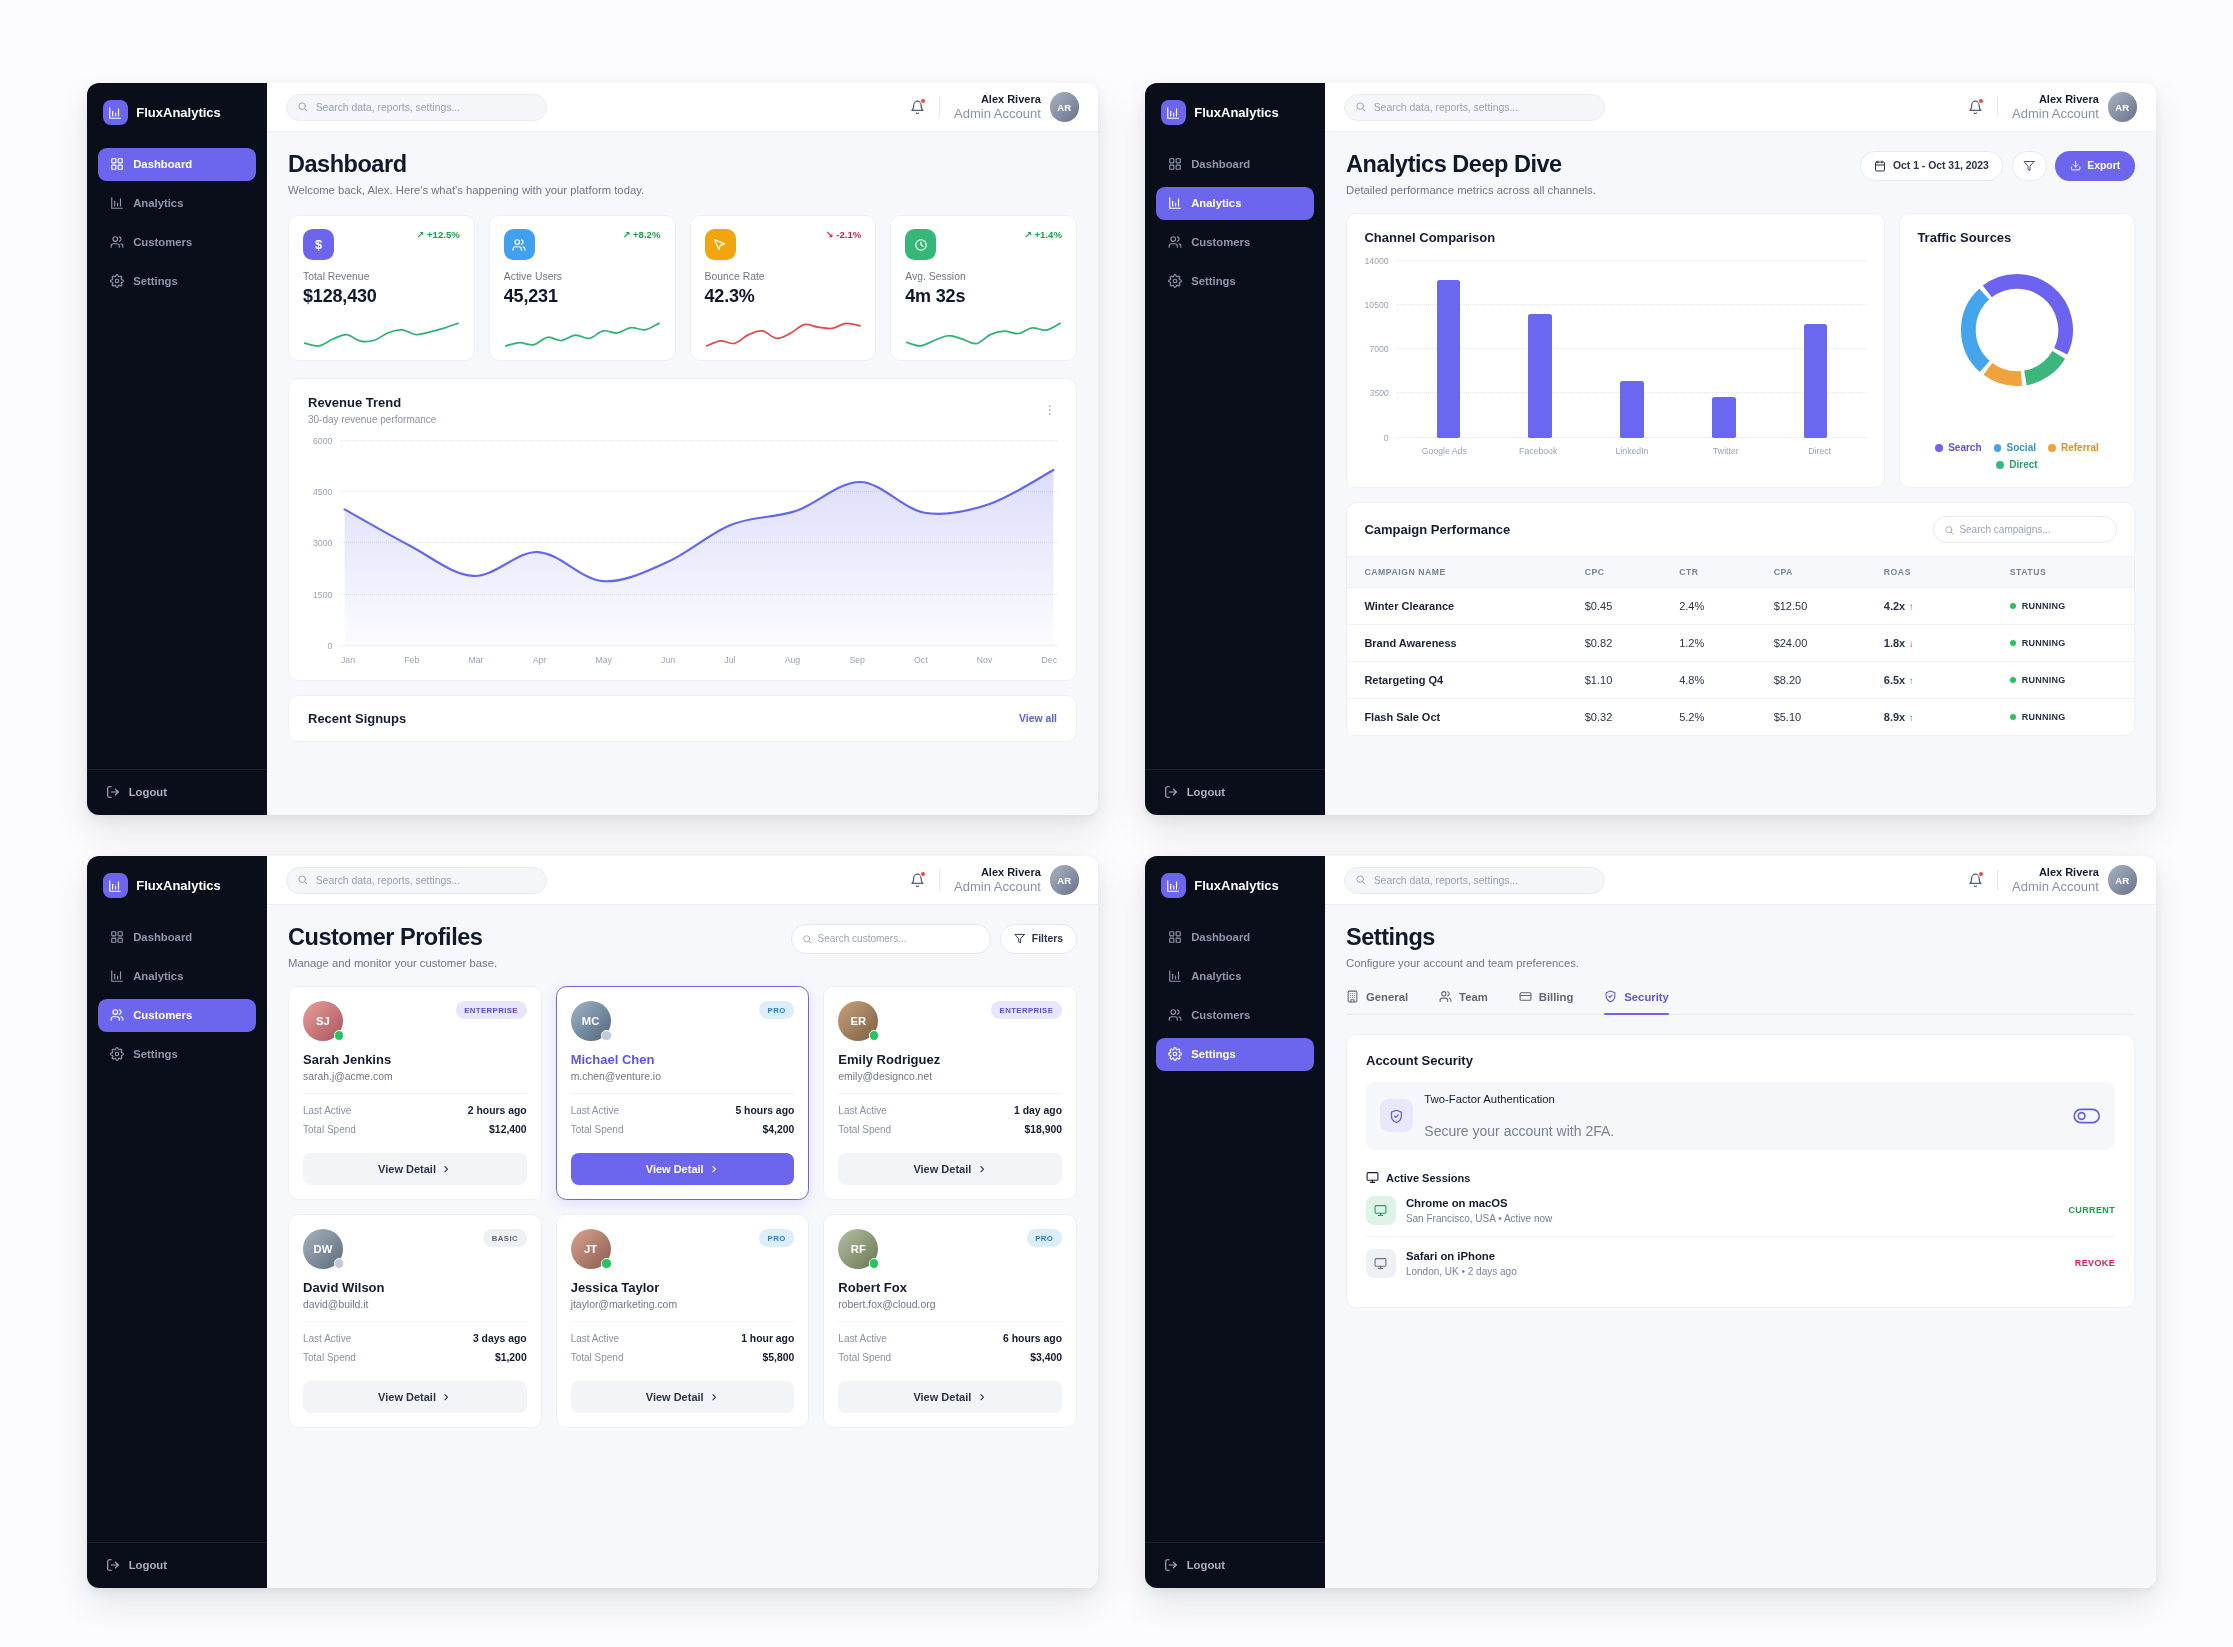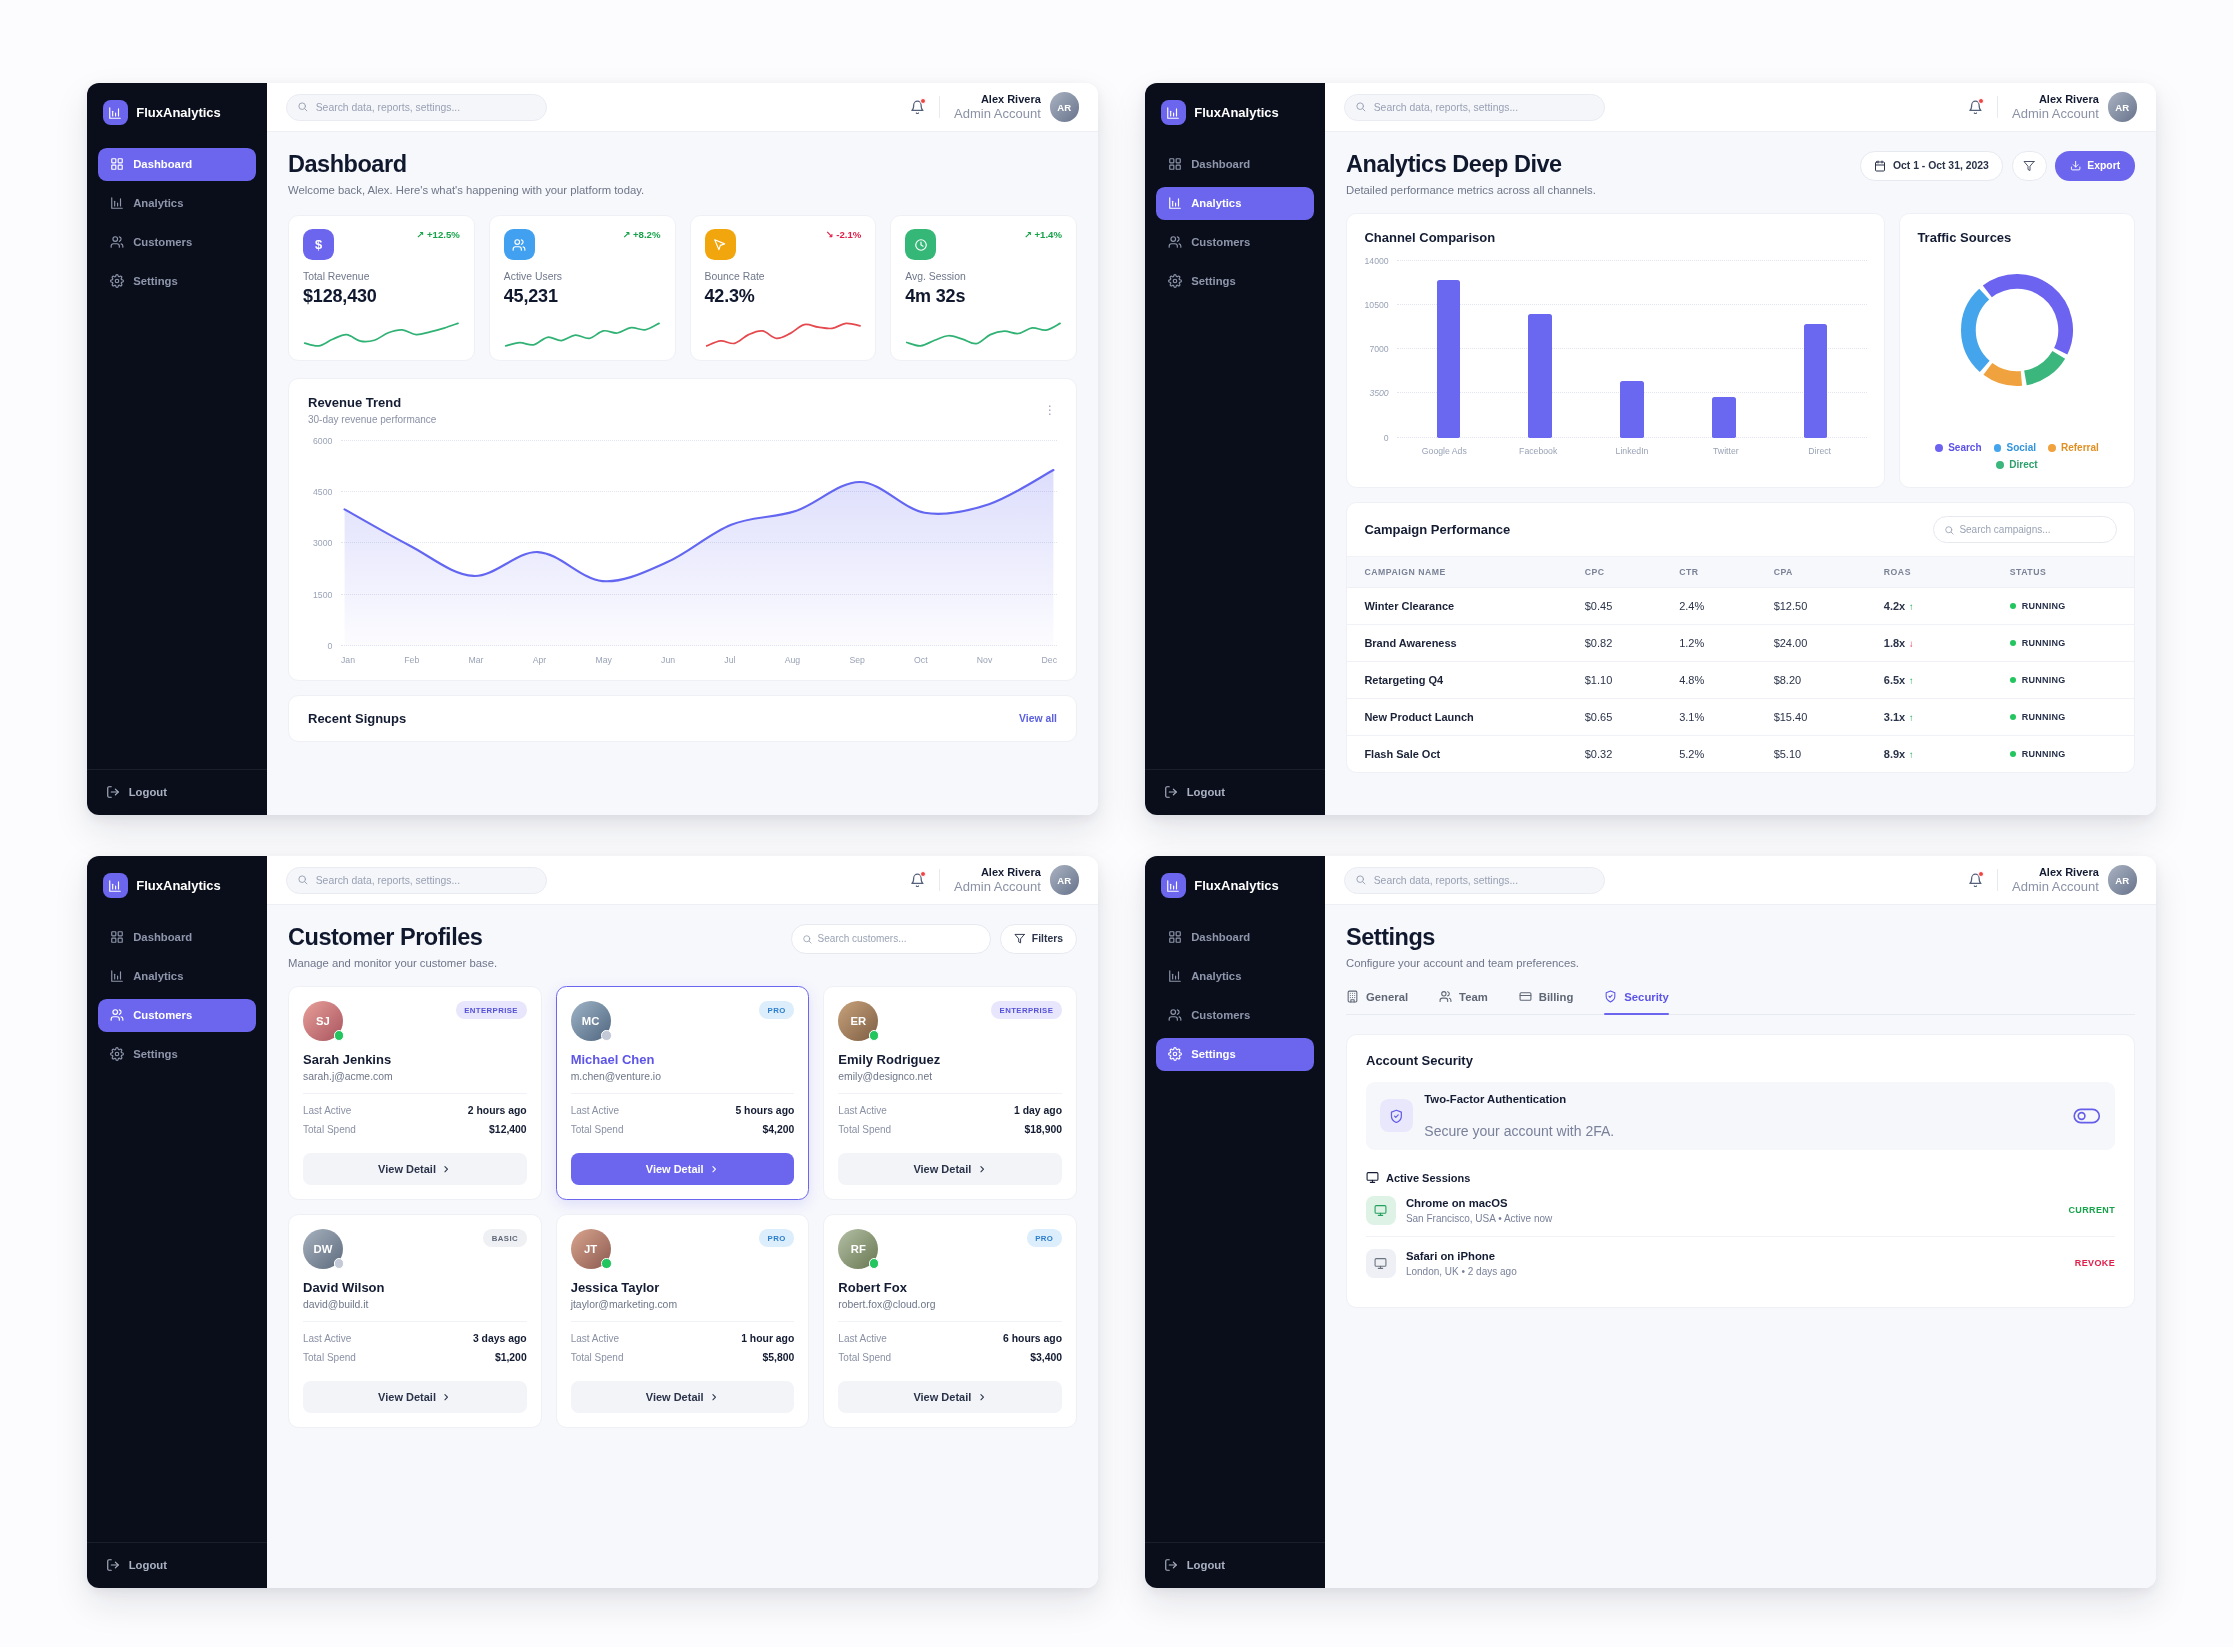--- a/index.html
+++ b/index.html
@@ -126,21 +126,21 @@
   .cc-btn.primary{background:#6c66ee;color:#fff}
   .cc-btn svg{width:10.4px;height:10.4px}
   
   .tabs{display:flex;gap:31px;margin-top:21px;border-bottom:0.9px solid #e8eaf1}
   .tab{display:flex;align-items:center;gap:7px;font-size:11.3px;font-weight:bold;color:#5f6775;padding-bottom:11.3px;position:relative;cursor:pointer}
   .tab.active{color:#5d55e8}
   .tab.active::after{content:"";position:absolute;left:0;right:0;bottom:-0.9px;height:2.2px;background:#6c66ee;border-radius:1.7px}
   .sec-card{margin-top:19px;padding:17.4px 19px}
   .tfa{margin-top:14px;background:#f6f7fb;border-radius:8.7px;padding:11.3px 14px;display:flex;align-items:center;gap:11.3px}
   .tfa-icon{width:33px;height:33px;border-radius:8.7px;background:#e8e7fb;display:flex;align-items:center;justify-content:center;color:#655ee8}
-  .tfa-t{font-size:11.3px;font-weight:700;color:#141c33}
+  .tfa-t{font-size:11.3px;font-weight:400;color:#141c33}
   .tfa-d{font-size:14px;color:#79819a;margin-top:18px}
   .toggle{margin-left:auto;color:#655ee8;cursor:pointer;display:flex}
   .sess-head{display:flex;align-items:center;gap:7px;margin-top:21px;font-size:11px;font-weight:800;color:#141c33}
   .sess{display:flex;align-items:center;gap:10.4px;padding:11.3px 0;border-bottom:0.9px solid #f0f2f7}
   .sess:last-child{border-bottom:0}
   .sess-icon{width:29.5px;height:29.5px;border-radius:7.8px;display:flex;align-items:center;justify-content:center}
   .si-green{background:#def2e6;color:#23a05e}.si-gray{background:#eef0f5;color:#6b7480}
   .sess-t{font-size:11.3px;font-weight:800;color:#141c33}
   .sess-m{font-size:10px;color:#79819a;margin-top:3.5px}
   .sess-act{margin-left:auto;font-size:9px;font-weight:700;letter-spacing:.04em;cursor:pointer}
@@ -654,33 +654,20 @@
               <td>$8.20</td>
               <td><span class="roas-v">6.5x</span><span class="r-up">↑</span></td>
               <td>
                   <span class="status-cell">
                     <span class="gdot"></span>
                     <span>RUNNING</span>
                   </span>
                 </td>
             </tr>
             <tr>
-              <td class="cname">New Product Launch</td>
-              <td>$0.65</td>
-              <td>3.1%</td>
-              <td>$15.40</td>
-              <td><span class="roas-v">3.1x</span><span class="r-up">↑</span></td>
-              <td>
-                  <span class="status-cell">
-                    <span class="gdot"></span>
-                    <span>RUNNING</span>
-                  </span>
-                </td>
-            </tr>
-            <tr>
               <td class="cname">Flash Sale Oct</td>
               <td>$0.32</td>
               <td>5.2%</td>
               <td>$5.10</td>
               <td><span class="roas-v">8.9x</span><span class="r-up">↑</span></td>
               <td>
                   <span class="status-cell">
                     <span class="gdot"></span>
                     <span>RUNNING</span>
                   </span>

